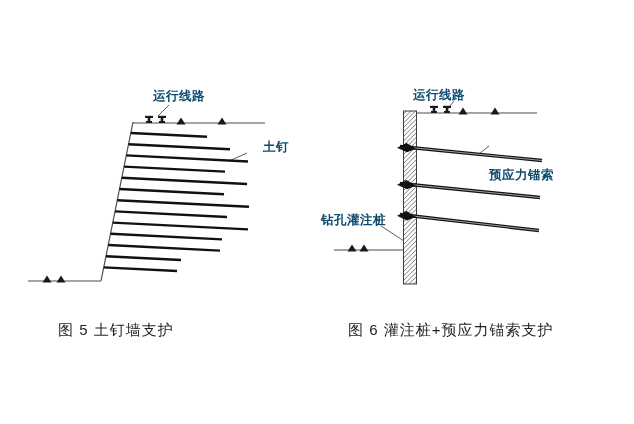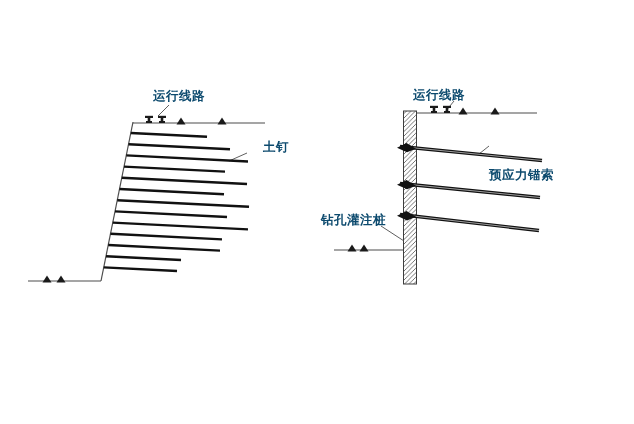--- a/index.html
+++ b/index.html
@@ -90,18 +90,20 @@
         <rect x="444" y="111" width="6" height="2" fill="#1a1a1a"></rect>
         <polygon points="463,107.5 458.5,114.5 467.5,114.5" fill="#1a1a1a"></polygon>
         <polygon points="495,107.5 490.5,114.5 499.5,114.5" fill="#1a1a1a"></polygon>
         <polygon points="352,244.5 347.5,251.5 356.5,251.5" fill="#1a1a1a"></polygon>
         <polygon points="364,244.5 359.5,251.5 368.5,251.5" fill="#1a1a1a"></polygon>
       </g>
   </svg>
 
   <div class="dlabel lbl-track-l">运行线路</div>
   <div class="dlabel lbl-nail">土钉</div>
+  <div class="caption cap-5">图 5  土钉墙支护</div>
 
   <div class="dlabel lbl-track-r">运行线路</div>
   <div class="dlabel lbl-anchor">预应力锚索</div>
   <div class="dlabel lbl-pile">钻孔灌注桩</div>
+  <div class="caption cap-6">图 6  灌注桩+预应力锚索支护</div>
 
 </div>
 
 </body></html>

